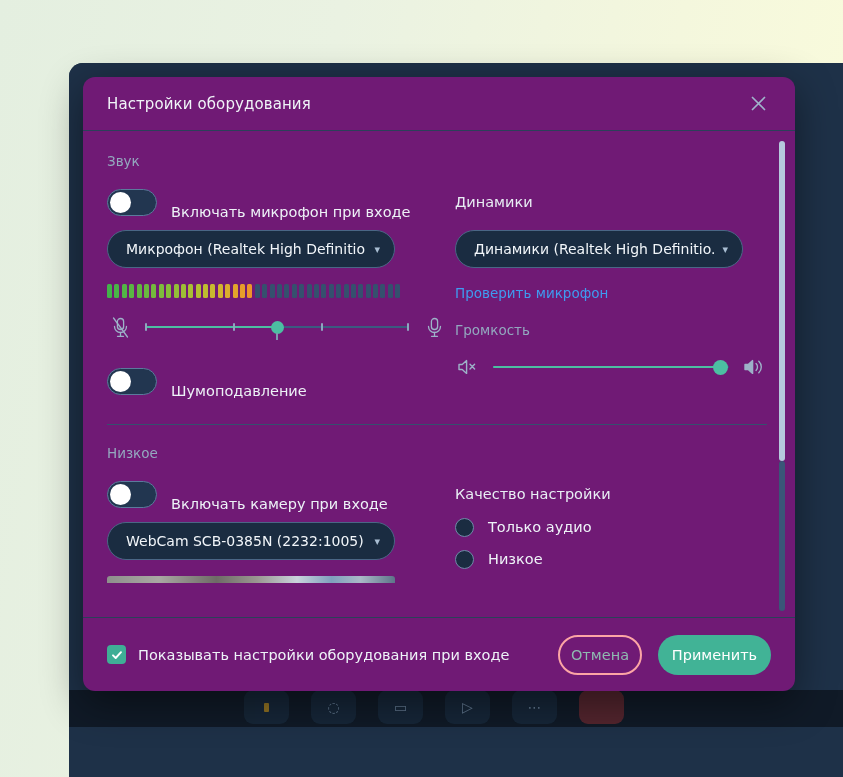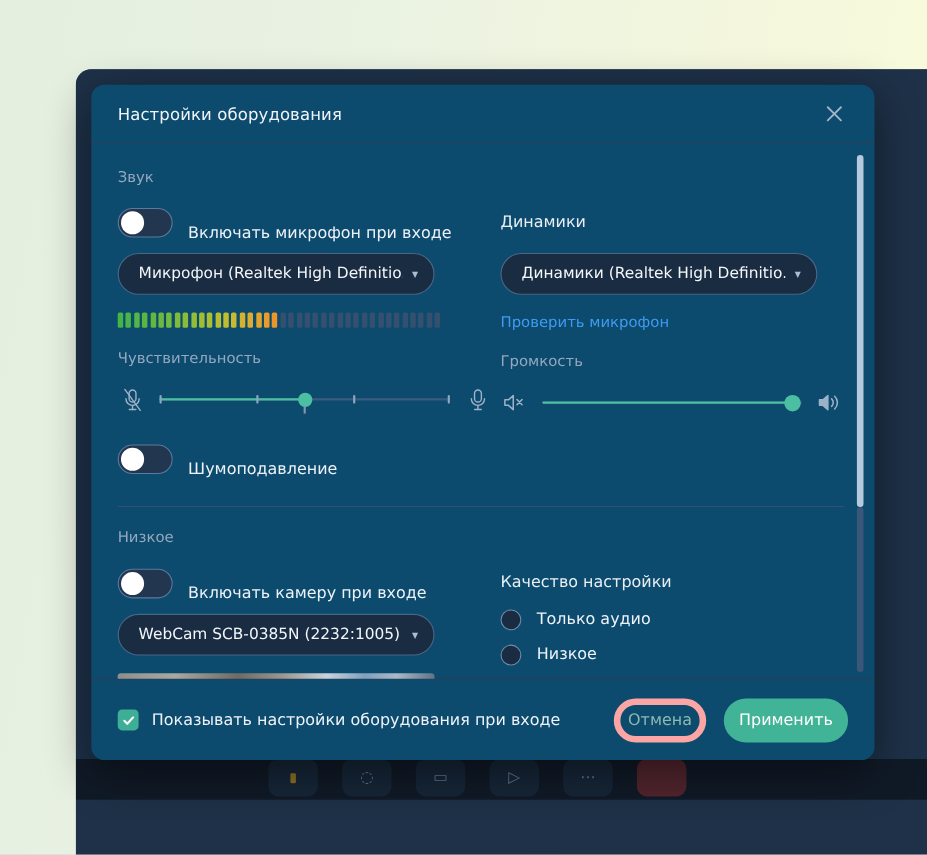--- a/index.html
+++ b/index.html
@@ -67,21 +67,21 @@
     background: transparent;
   }
 
   
   .dialog {
     position: absolute;
     left: 83px;
     top: 77px;
     width: 712px;
     height: 614px;
-    background: #0c4a6e;
+    background: #701a75;
     border-radius: 12px;
     box-shadow: 0 12px 40px rgba(0,0,0,.45);
     display: flex;
     flex-direction: column;
     overflow: hidden;
   }
 
   .dlg-header {
     height: 54px;
     flex: 0 0 54px;
@@ -387,21 +387,21 @@
     display: flex;
     align-items: center;
     justify-content: center;
     cursor: pointer;
     border: none;
     font-family: inherit;
   }
   .btn-cancel {
     width: 84px;
     background: transparent;
-    border: 6px solid #fca5a5;
+    border: 2px solid #fca5a5;
     color: #8fb9b0;
   }
   .btn-apply {
     width: 113px;
     background: #41b396;
     color: #ffffff;
     text-align: right;
   }
 </style>
 </head>
@@ -493,21 +493,20 @@
             <i style="background: rgb(53, 80, 110);"></i>
             <i style="background: rgb(53, 80, 110);"></i>
             <i style="background: rgb(53, 80, 110);"></i>
             <i style="background: rgb(53, 80, 110);"></i>
             <i style="background: rgb(53, 80, 110);"></i>
             <i style="background: rgb(53, 80, 110);"></i>
             <i style="background: rgb(53, 80, 110);"></i>
             <i style="background: rgb(53, 80, 110);"></i>
           </div>
 
-        <div class="sub-label">Чувствительность</div>
 
         <div class="slider-row">
           <span class="ico">
             <svg width="17" height="21" viewBox="0 0 17 21" fill="none" stroke="currentColor" stroke-width="1.3" stroke-linecap="round">
               <rect x="5.4" y="1.5" width="6.2" height="11" rx="3.1"></rect>
               <path d="M2.5 9.5a6 6 0 0 0 12 0"></path>
               <path d="M8.5 15.5v3.8"></path>
               <path d="M5.5 19.3h6"></path>
               <path d="M1.5 1 L15.5 20"></path>
             </svg>

